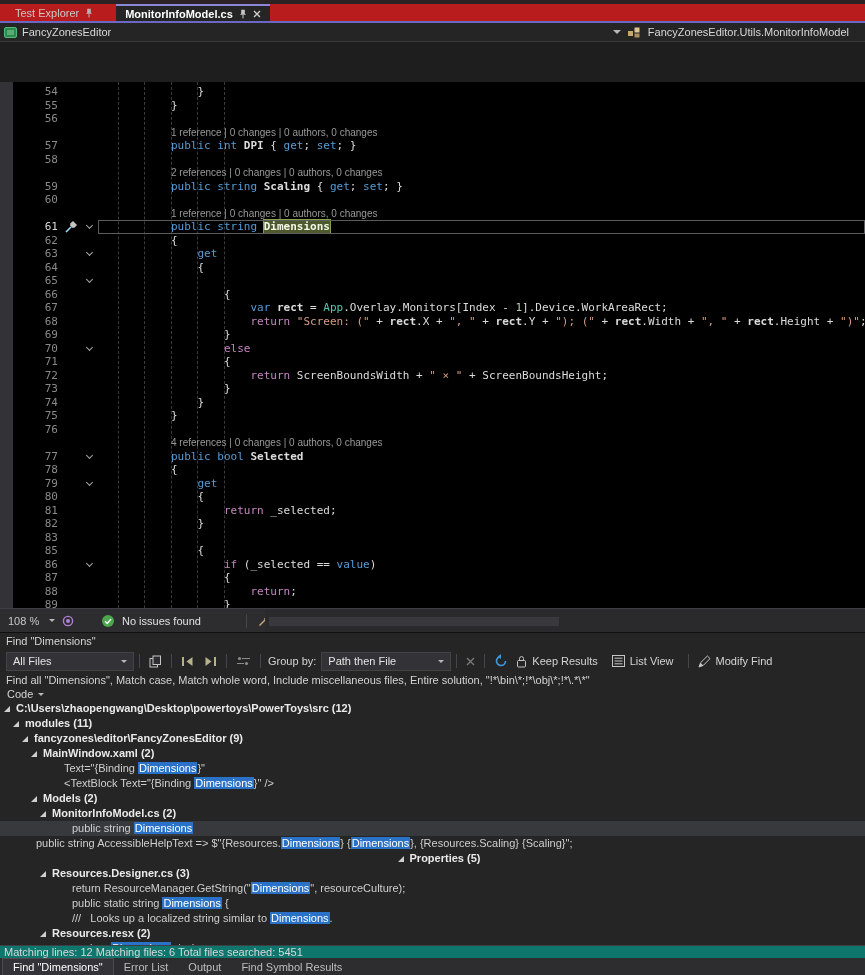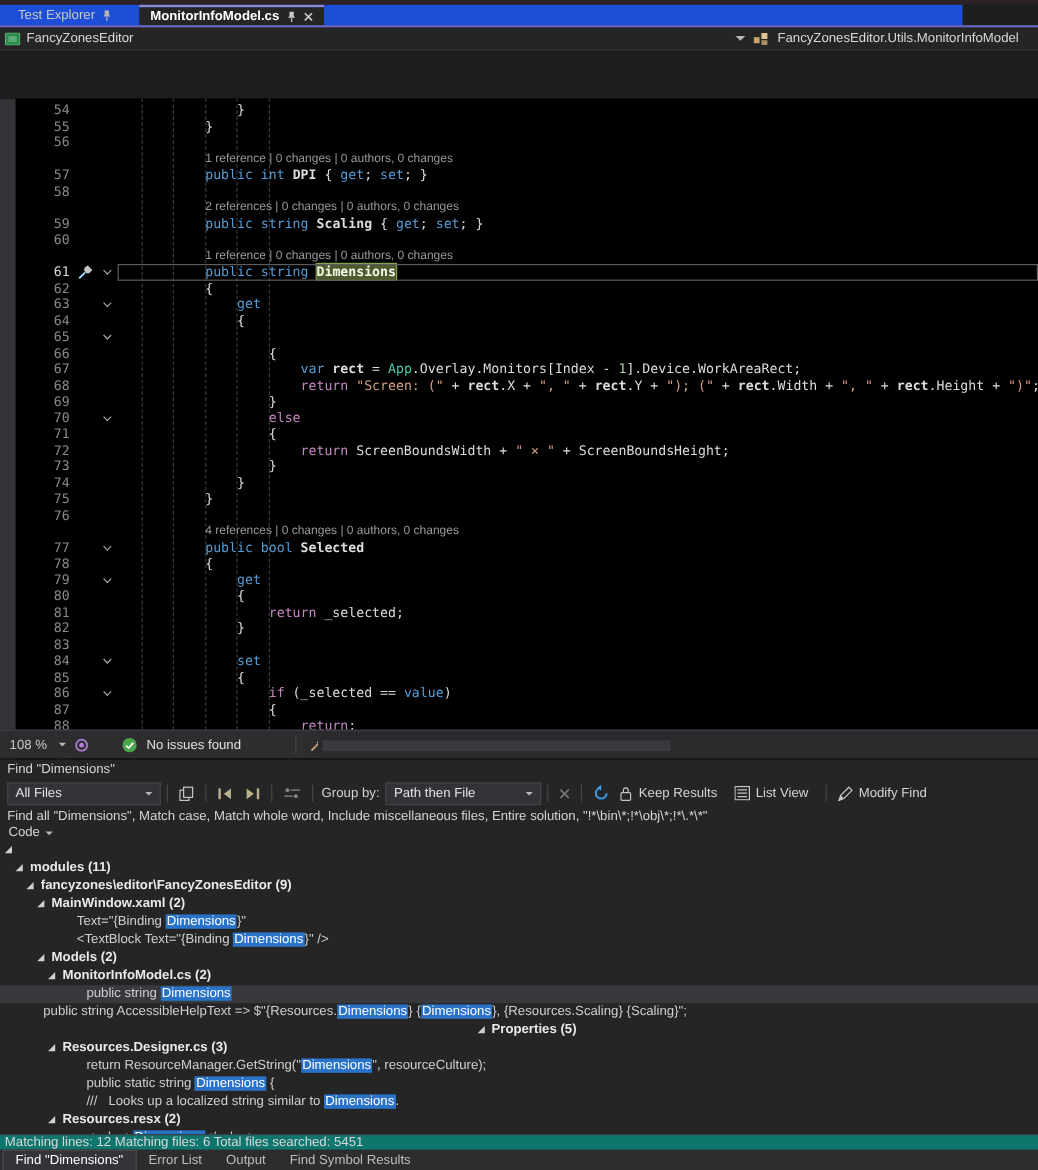--- a/index.html
+++ b/index.html
@@ -2,21 +2,21 @@
 <html><head>
 <meta charset="utf-8">
 <style>
   * { box-sizing: border-box; margin: 0; padding: 0; }
   html,body { width:865px; height:975px; background:#1e1e1e; overflow:hidden;
     font-family:"Liberation Sans", sans-serif; color:#dcdcdc; position:relative; }
   .abs { position:absolute; }
 
   
   .top-strip { left:0; top:0; width:865px; height:4px; background:#2c2224; }
-  .tabbar { left:0; top:4px; width:802px; height:17px; background:#1d4ed8; display:flex; align-items:stretch; }
+  .tabbar { left:0; top:4px; width:865px; height:17px; background:#b91c1c; display:flex; align-items:stretch; }
   .tab { display:flex; align-items:center; gap:6px; padding:0 9px; font-size:11px; color:#c8c8c8; cursor:default; }
   .tab.inactive { margin-left:6px; }
   .tab.active { margin-left:14px; background:#252526; color:#ffffff; font-weight:bold; border-top:2px solid #8a87d8; }
   .accent-line { left:0; top:21px; width:865px; height:2px; background:#6b67c5; }
 
   
   .navbar { left:0; top:23px; width:865px; height:19px; background:#252526; border-bottom:1px solid #363639;
     display:flex; align-items:center; font-size:11px; color:#d8d8d8; }
   .navbar .left { display:flex; align-items:center; gap:5px; padding-left:4px; }
   .navbar .right { margin-left:auto; display:flex; align-items:center; gap:7px; padding-right:16px; }
@@ -292,27 +292,20 @@
         <span class="ln">81</span>
         <span class="codeline"><span class="tk-p">                </span><span class="tk-c">return</span><span class="tk-p"> _selected;</span></span>
       </div>
       <div class="row">
         <span class="ln">82</span>
         <span class="codeline"><span class="tk-p">            }</span></span>
       </div>
       <div class="row">
         <span class="ln">83</span>
         <span class="codeline"></span>
-      </div>
-      <div class="row">
-        <span class="ln">84</span>
-        <span class="fold">
-          <i></i>
-        </span>
-        <span class="codeline"><span class="tk-p">            </span><span class="tk-k">set</span></span>
       </div>
       <div class="row">
         <span class="ln">85</span>
         <span class="codeline"><span class="tk-p">            {</span></span>
       </div>
       <div class="row">
         <span class="ln">86</span>
         <span class="fold">
           <i></i>
         </span>
@@ -474,21 +467,21 @@
   </div>
 
   <div class="criteria">Find all "Dimensions", Match case, Match whole word, Include miscellaneous files, Entire solution, "!*\bin\*;!*\obj\*;!*\.*\*"</div>
 
   <div class="filter-row">
     <span>Code</span>
     <span class="caret small"></span>
   </div>
 
   <div class="tree">
-      <div class="trow folder" style="padding-left: 4px;"><span class="tri"></span></div>
+      <div class="trow folder" style="padding-left: 4px;"><span class="tri"></span><span>C:\Users\zhaopengwang\Desktop\powertoys\PowerToys\src (12)</span></div>
       <div class="trow folder" style="padding-left: 13px;"><span class="tri"></span><span>modules (11)</span></div>
       <div class="trow folder" style="padding-left: 22px;"><span class="tri"></span><span>fancyzones\editor\FancyZonesEditor (9)</span></div>
       <div class="trow folder" style="padding-left: 31px;"><span class="tri"></span><span>MainWindow.xaml (2)</span></div>
       <div class="trow match" style="padding-left: 64px;"><span>Text="{Binding </span><span class="hl">Dimensions</span><span>}"</span></div>
       <div class="trow match" style="padding-left: 64px;"><span>&lt;TextBlock Text="{Binding </span><span class="hl">Dimensions</span><span>}" /&gt;</span></div>
       <div class="trow folder" style="padding-left: 31px;"><span class="tri"></span><span>Models (2)</span></div>
       <div class="trow folder" style="padding-left: 40px;"><span class="tri"></span><span>MonitorInfoModel.cs (2)</span></div>
       <div class="trow match sel" style="padding-left: 72px;"><span>public string </span><span class="hl">Dimensions</span></div>
       <div class="trow match" style="padding-left: 36px;"><span>public string AccessibleHelpText =&gt; $"{Resources.</span><span class="hl">Dimensions</span><span>} {</span><span class="hl">Dimensions</span><span>}, {Resources.Scaling} {Scaling}";</span></div>
       <div class="trow folder" style="padding-left: 13px; text-align: center;"><span class="tri"></span><span>Properties (5)</span></div>

